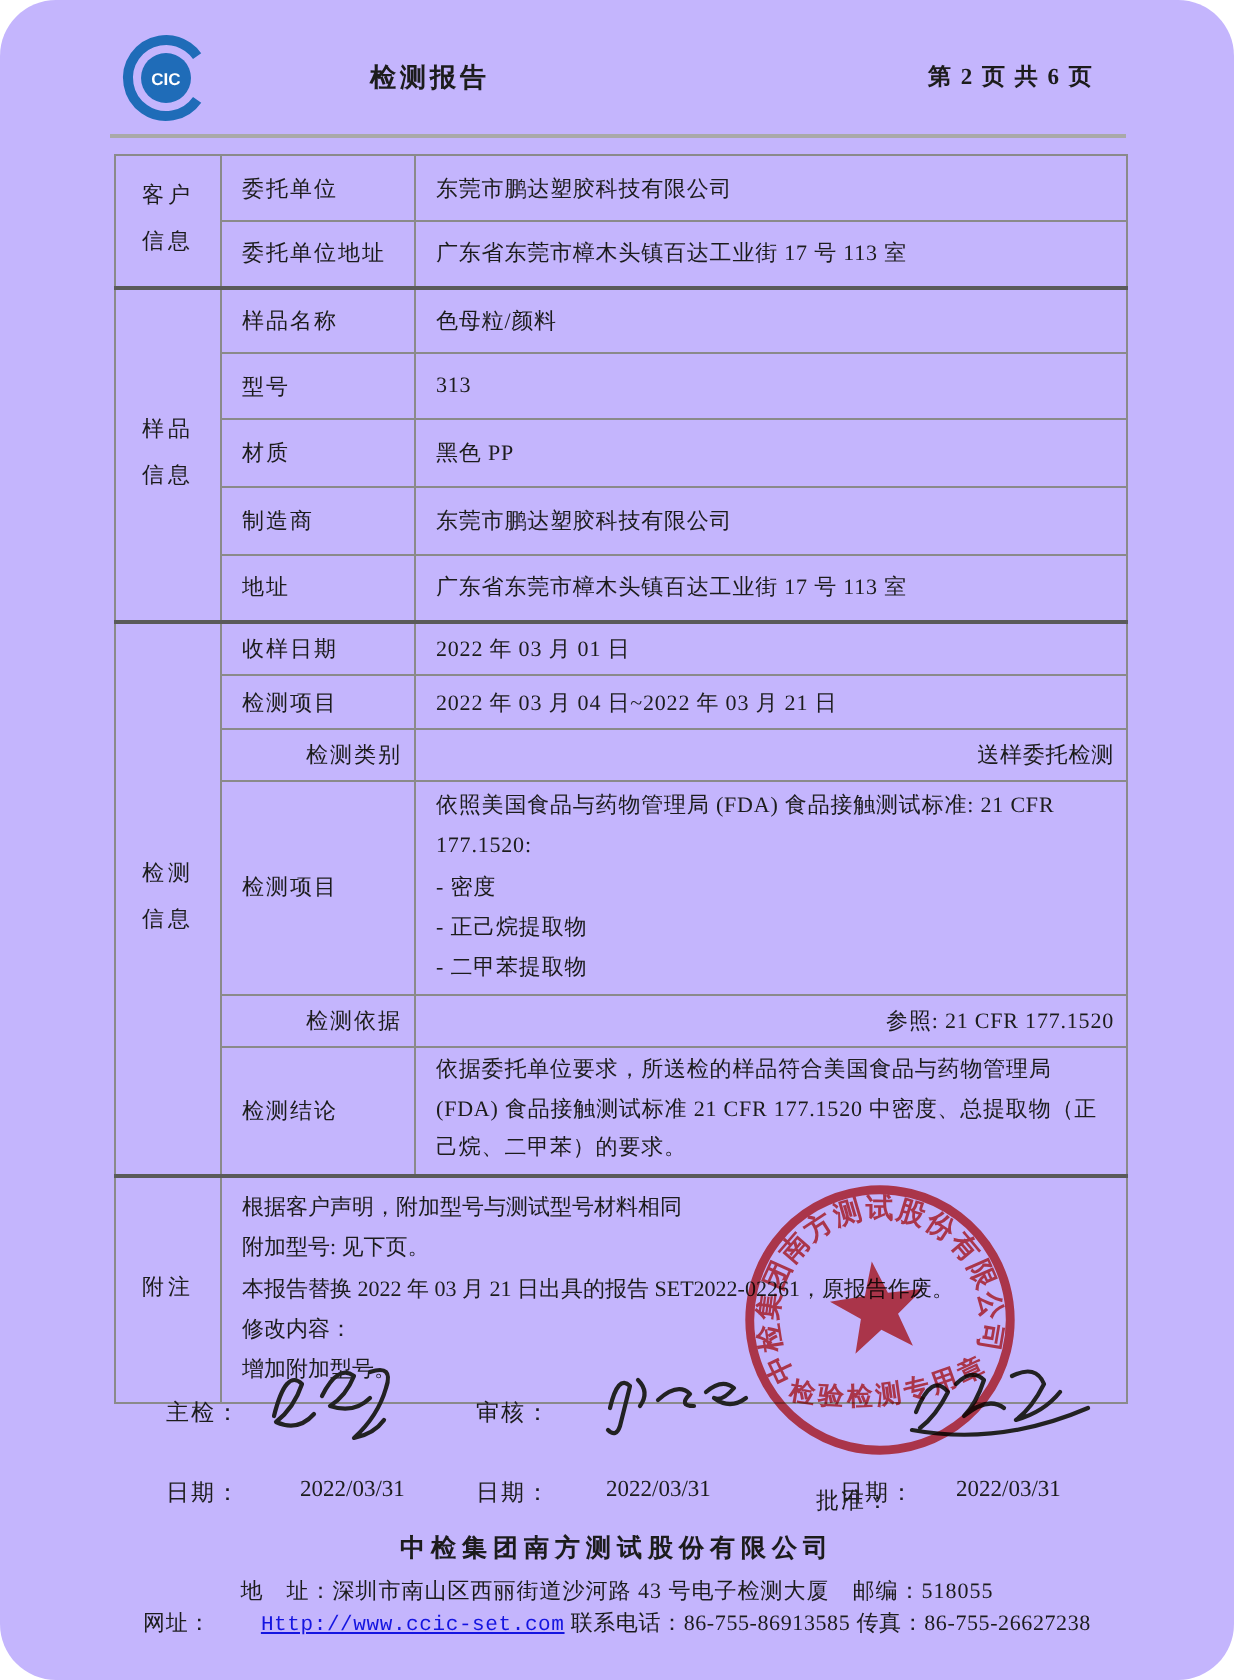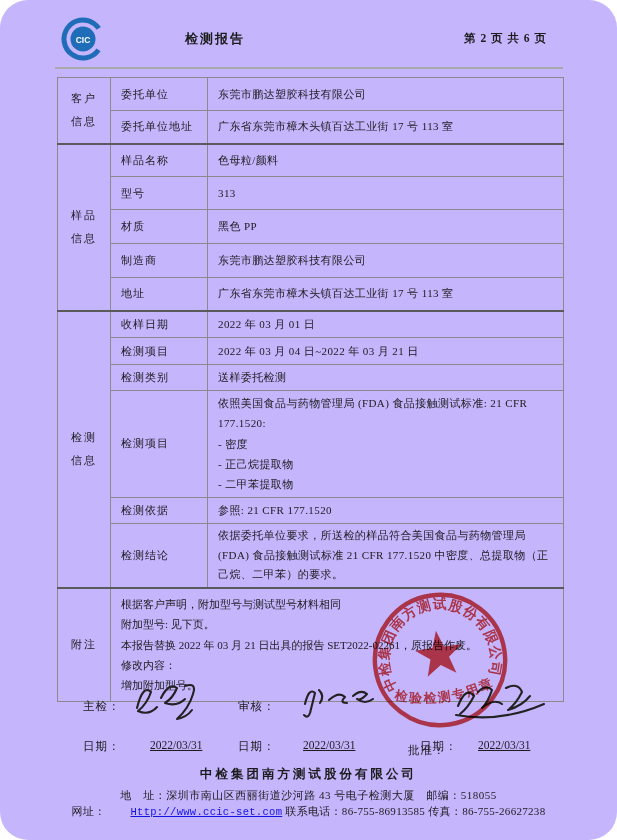--- a/index.html
+++ b/index.html
@@ -18,25 +18,25 @@
   table{border-collapse:collapse;table-layout:fixed;width:506px;border:1px solid #701a75;}
   col.c1{width:53px;} col.c2{width:97px;} col.c3{width:356px;}
   td{border:1px solid #8a8a8a;font-size:11px;vertical-align:middle;padding:2px 6px 2px 10px;}
   td.sec{text-align:center;white-space:pre-line;padding:0;line-height:2.1;letter-spacing:2px;}
   td.lbl{letter-spacing:1px;}
   td.val{letter-spacing:.4px;}
   tr.secTop td{border-top:2px solid #5a5a5a;}
   .pre{white-space:pre-line;line-height:1.85;}
   .wrapv{line-height:1.8;}
   .note{white-space:pre-line;line-height:1.85;padding:5px 10px;}
-  tr.h33{height:33px;} tr.h34{height:34px;} tr.h27{height:27px;} tr.h26{height:26px;}
+  tr.h33{height:33px;} tr.h34{height:34px;} tr.h27{height:27px;} tr.h26{height:26px;text-align:right;}
   tr.h57{height:57px;} tr.h88{height:88px;} tr.h89{height:89px;}
   
   .sigl{font-size:11.5px;letter-spacing:1px;}
-  .datev{font-size:11.5px;text-decoration:underline;}
+  .datev{font-size:11.5px;}
   .sigsvg path{fill:none;stroke:#222;stroke-width:2.1;stroke-linecap:round;stroke-linejoin:round;}
   
   .stamp{left:366px;top:586px;width:148px;height:148px;transform:rotate(-8deg);
          opacity:.87;mix-blend-mode:multiply;z-index:5;}
   
   .foot{left:0;width:617px;text-align:center;}
   .foot-co{top:766px;font-size:12.5px;font-weight:bold;letter-spacing:3px;}
   .foot-addr{top:788px;font-size:11px;letter-spacing:.5px;}
   .foot-web{top:804px;font-size:11px;letter-spacing:.3px;}
   .weblink{color:#1414e0;text-decoration:underline;font-family:"Liberation Mono","DejaVu Sans Mono",monospace;font-size:10.5px;padding-left:25px;}

